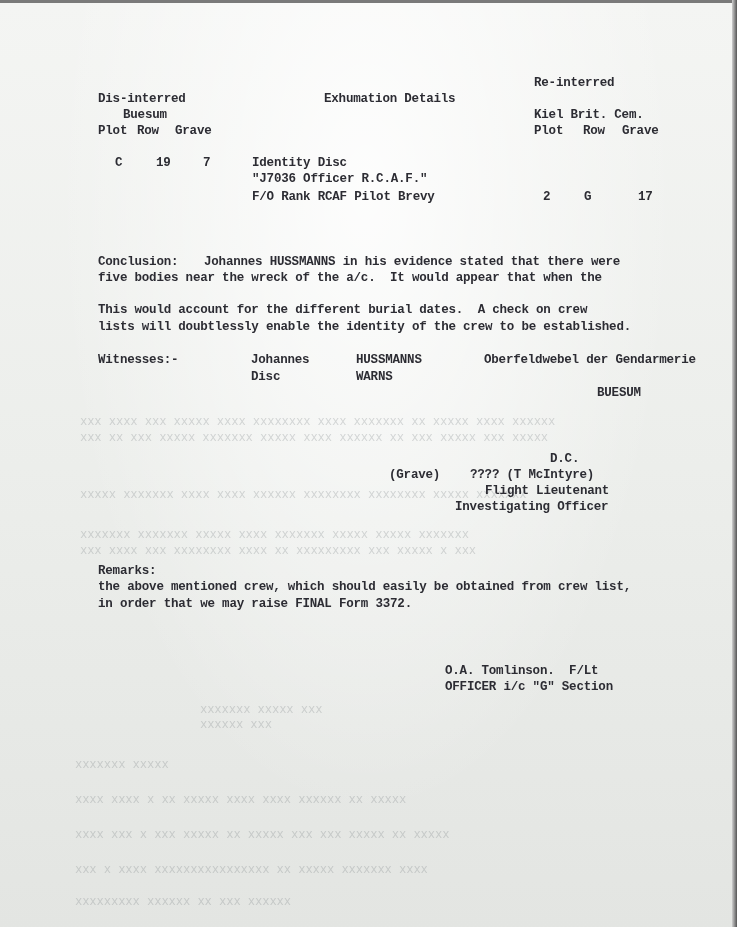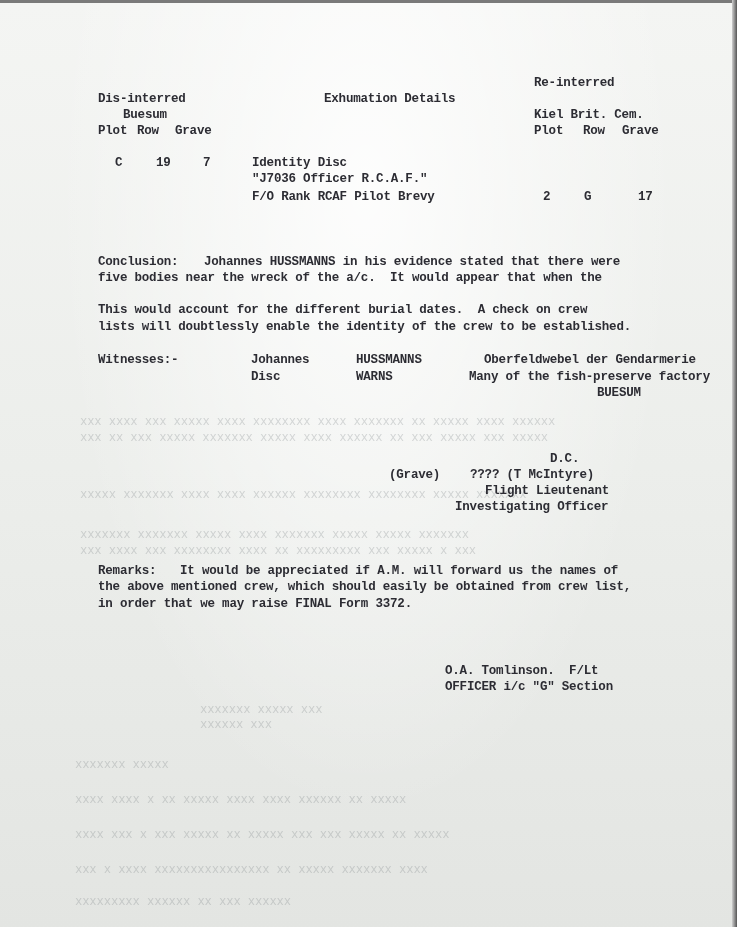--- a/index.html
+++ b/index.html
@@ -81,30 +81,28 @@
   <div class="t" style="left:98px;top:267px;">five bodies near the wreck of the a/c.  It would appear that when the</div>
   <div class="t" style="left:98px;top:316px;">lists will doubtlessly enable the identity of the crew to be established.</div>
   <div class="t" style="left:98px;top:299px;">This would account for the different burial dates.  A check on crew</div>
 
   <div class="t" style="left:98px;top:349px;">Witnesses:-</div>
   <div class="t" style="left:251px;top:349px;">Johannes</div>
   <div class="t" style="left:356px;top:349px;">HUSSMANNS</div>
   <div class="t" style="left:484px;top:349px;">Oberfeldwebel der Gendarmerie</div>
   <div class="t" style="left:251px;top:366px;">Disc</div>
   <div class="t" style="left:356px;top:366px;">WARNS</div>
-  <div class="t" style="left:469px;top:366px;">Many of the fish-preserve factory</div>
   <div class="t" style="left:597px;top:382px;">BUESUM</div>
 
   <div class="t" style="left:550px;top:448px;">D.C.</div>
   <div class="t" style="left:389px;top:464px;">(Grave)</div>
   <div class="t" style="left:470px;top:464px;">???? (T McIntyre)</div>
   <div class="t" style="left:485px;top:480px;">Flight Lieutenant</div>
   <div class="t" style="left:455px;top:496px;">Investigating Officer</div>
 
   <div class="t" style="left:98px;top:560px;">Remarks:</div>
-  <div class="t" style="left:180px;top:560px;">It would be appreciated if A.M. will forward us the names of</div>
   <div class="t" style="left:98px;top:576px;">the above mentioned crew, which should easily be obtained from crew list,</div>
   <div class="t" style="left:98px;top:593px;">in order that we may raise FINAL Form 3372.</div>
 
   <div class="t" style="left:445px;top:660px;">O.A. Tomlinson.  F/Lt</div>
   <div class="t" style="left:445px;top:676px;">OFFICER i/c "G" Section</div>
 </div>
 <div class="edge-right"></div>
 
 </body></html>

